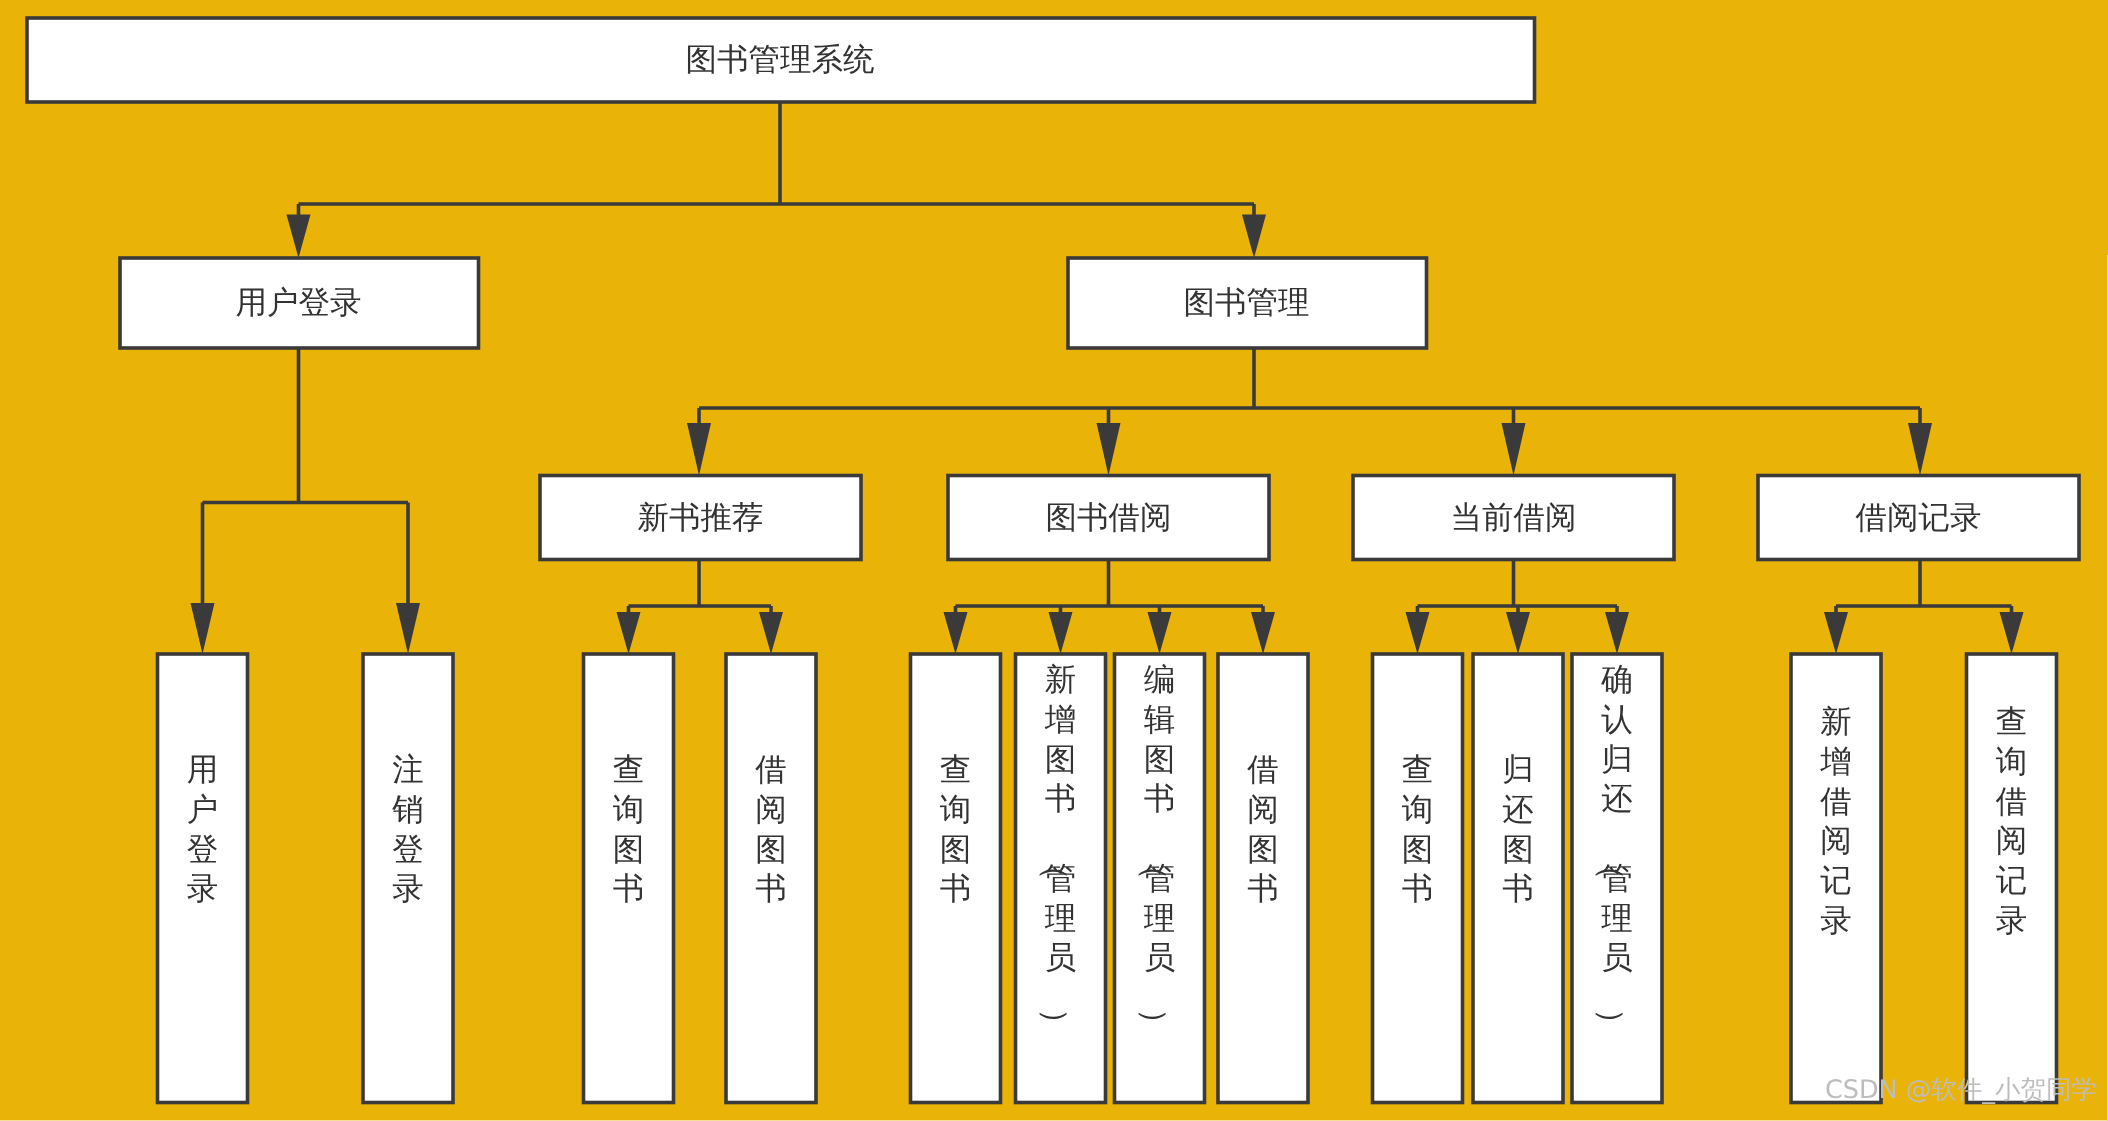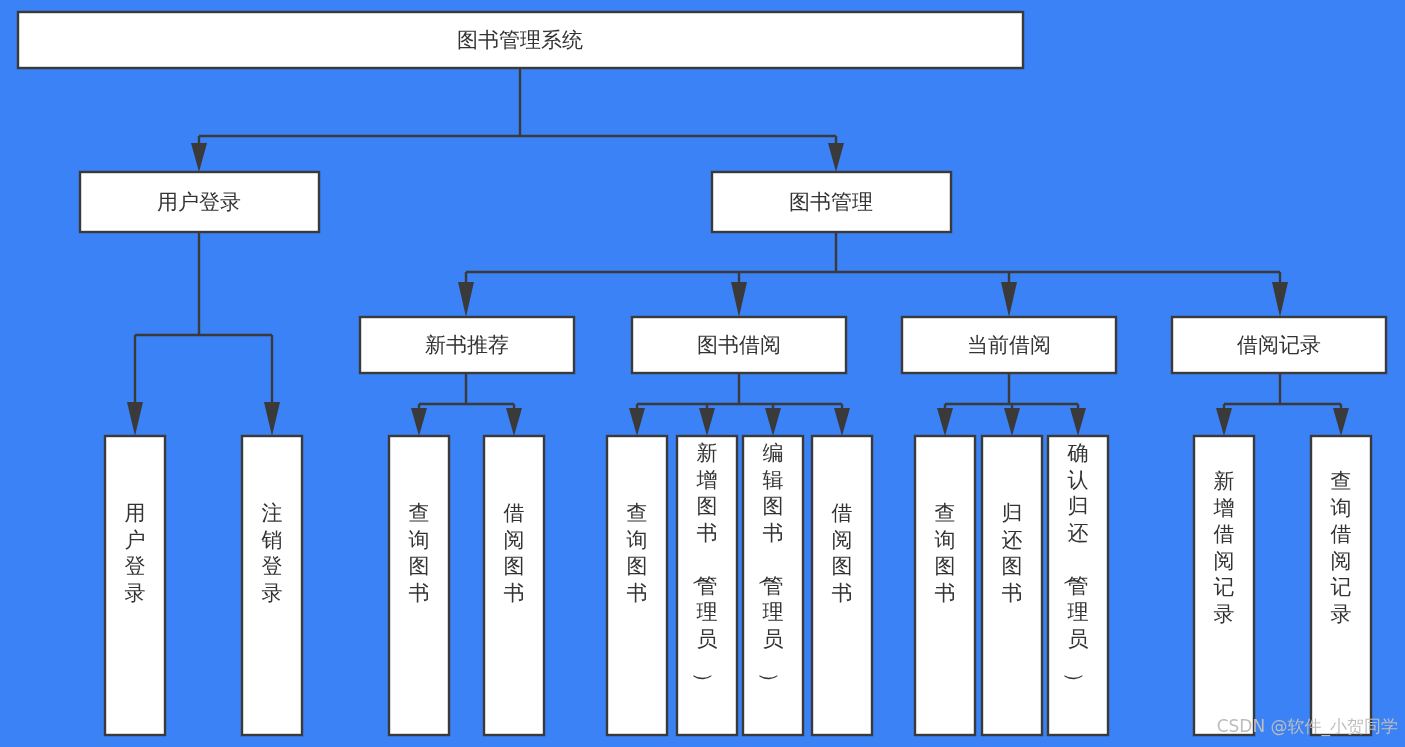--- a/index.html
+++ b/index.html
@@ -11,21 +11,21 @@
   body {
     font-family: "DejaVu Sans", "Liberation Sans", sans-serif;
     width: 1405px;
     height: 747px;
     overflow: hidden;
   }
   #diagram-root {
     position: relative;
     width: 1405px;
     height: 747px;
-    background: #3b82f6;
+    background: #eab308;
   }
   svg.diagram-canvas {
     position: absolute;
     left: 0;
     top: 0;
     width: 1405px;
     height: 747px;
   }
   .node-box {
     fill: #ffffff;

